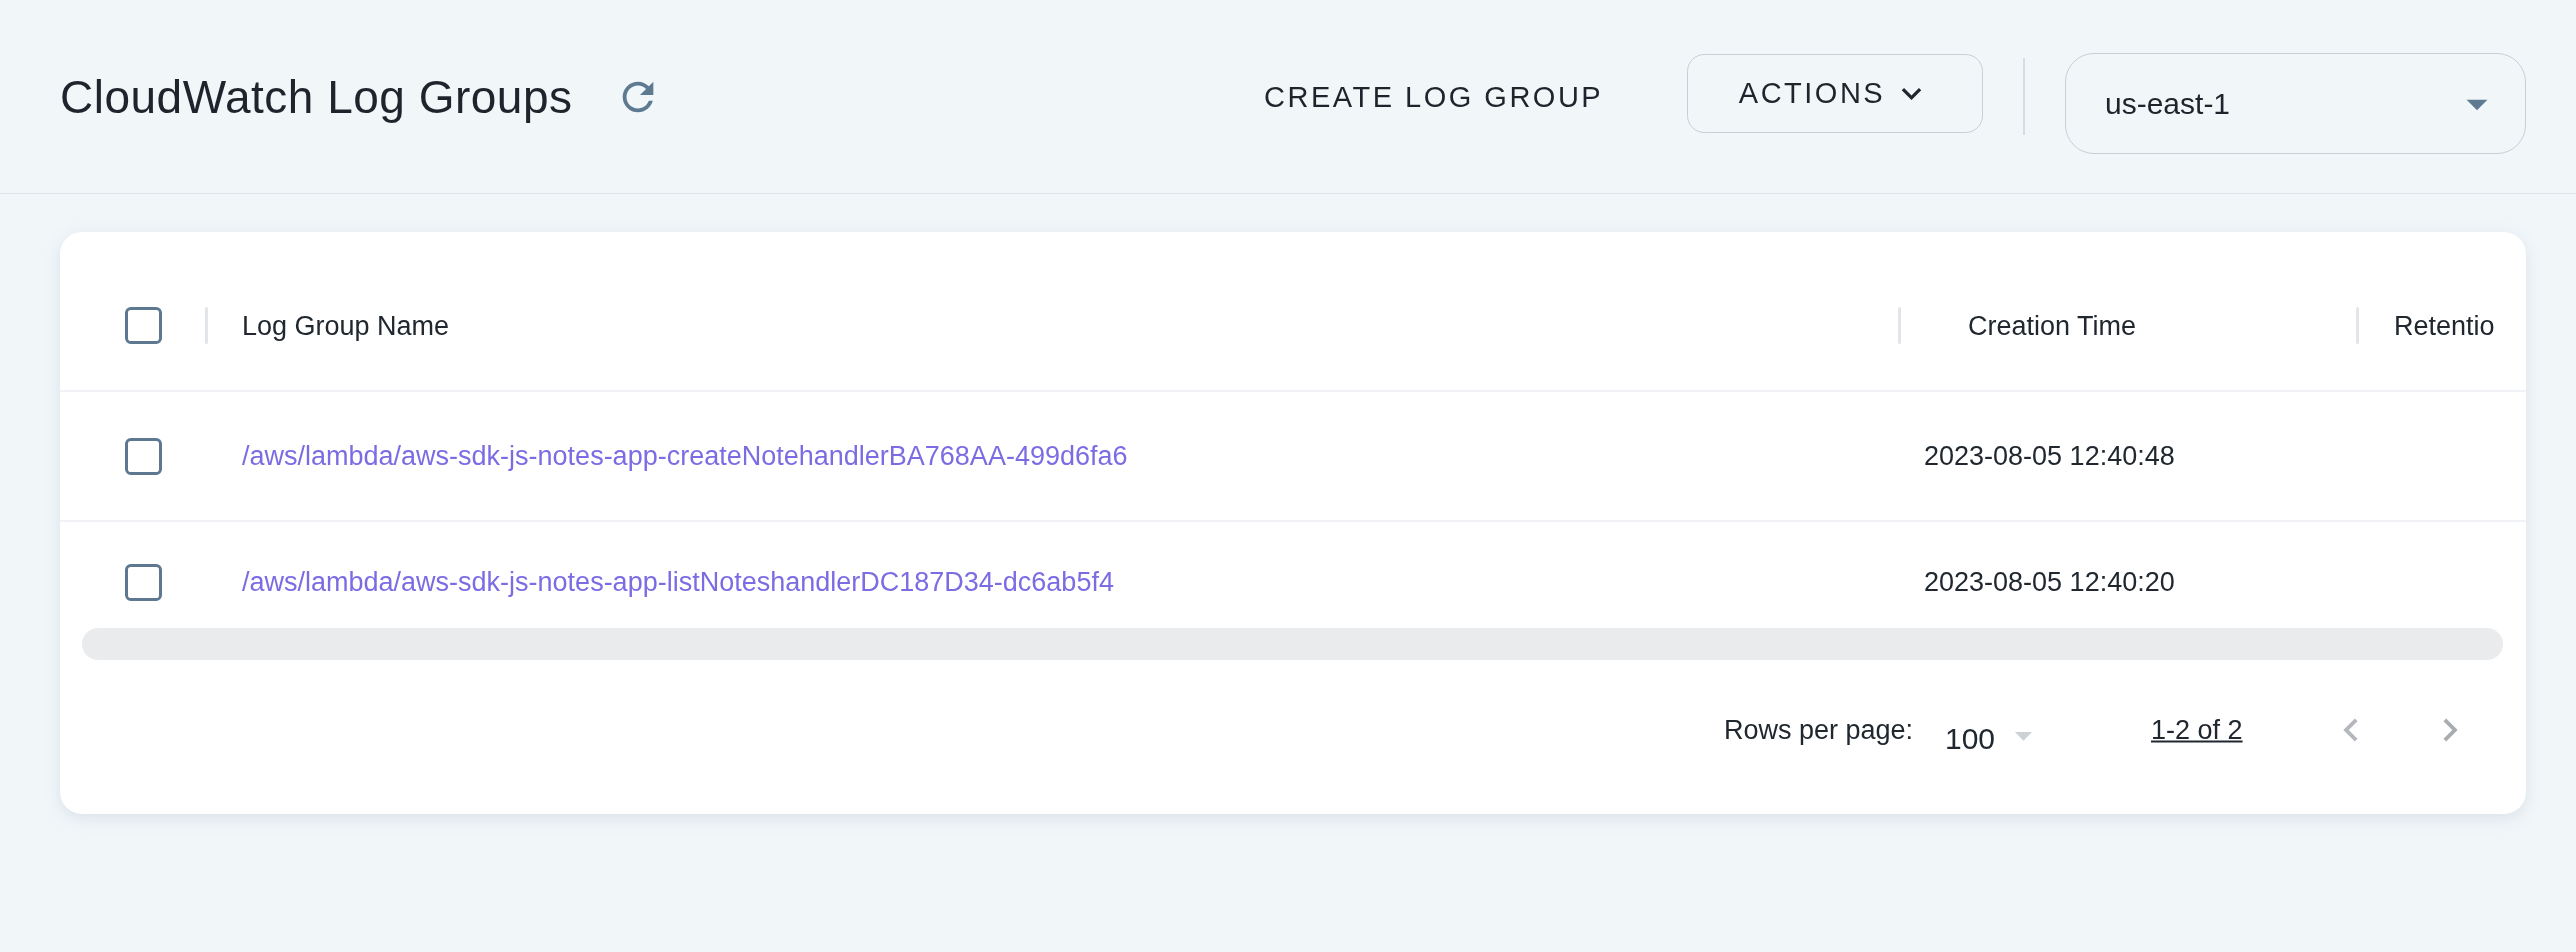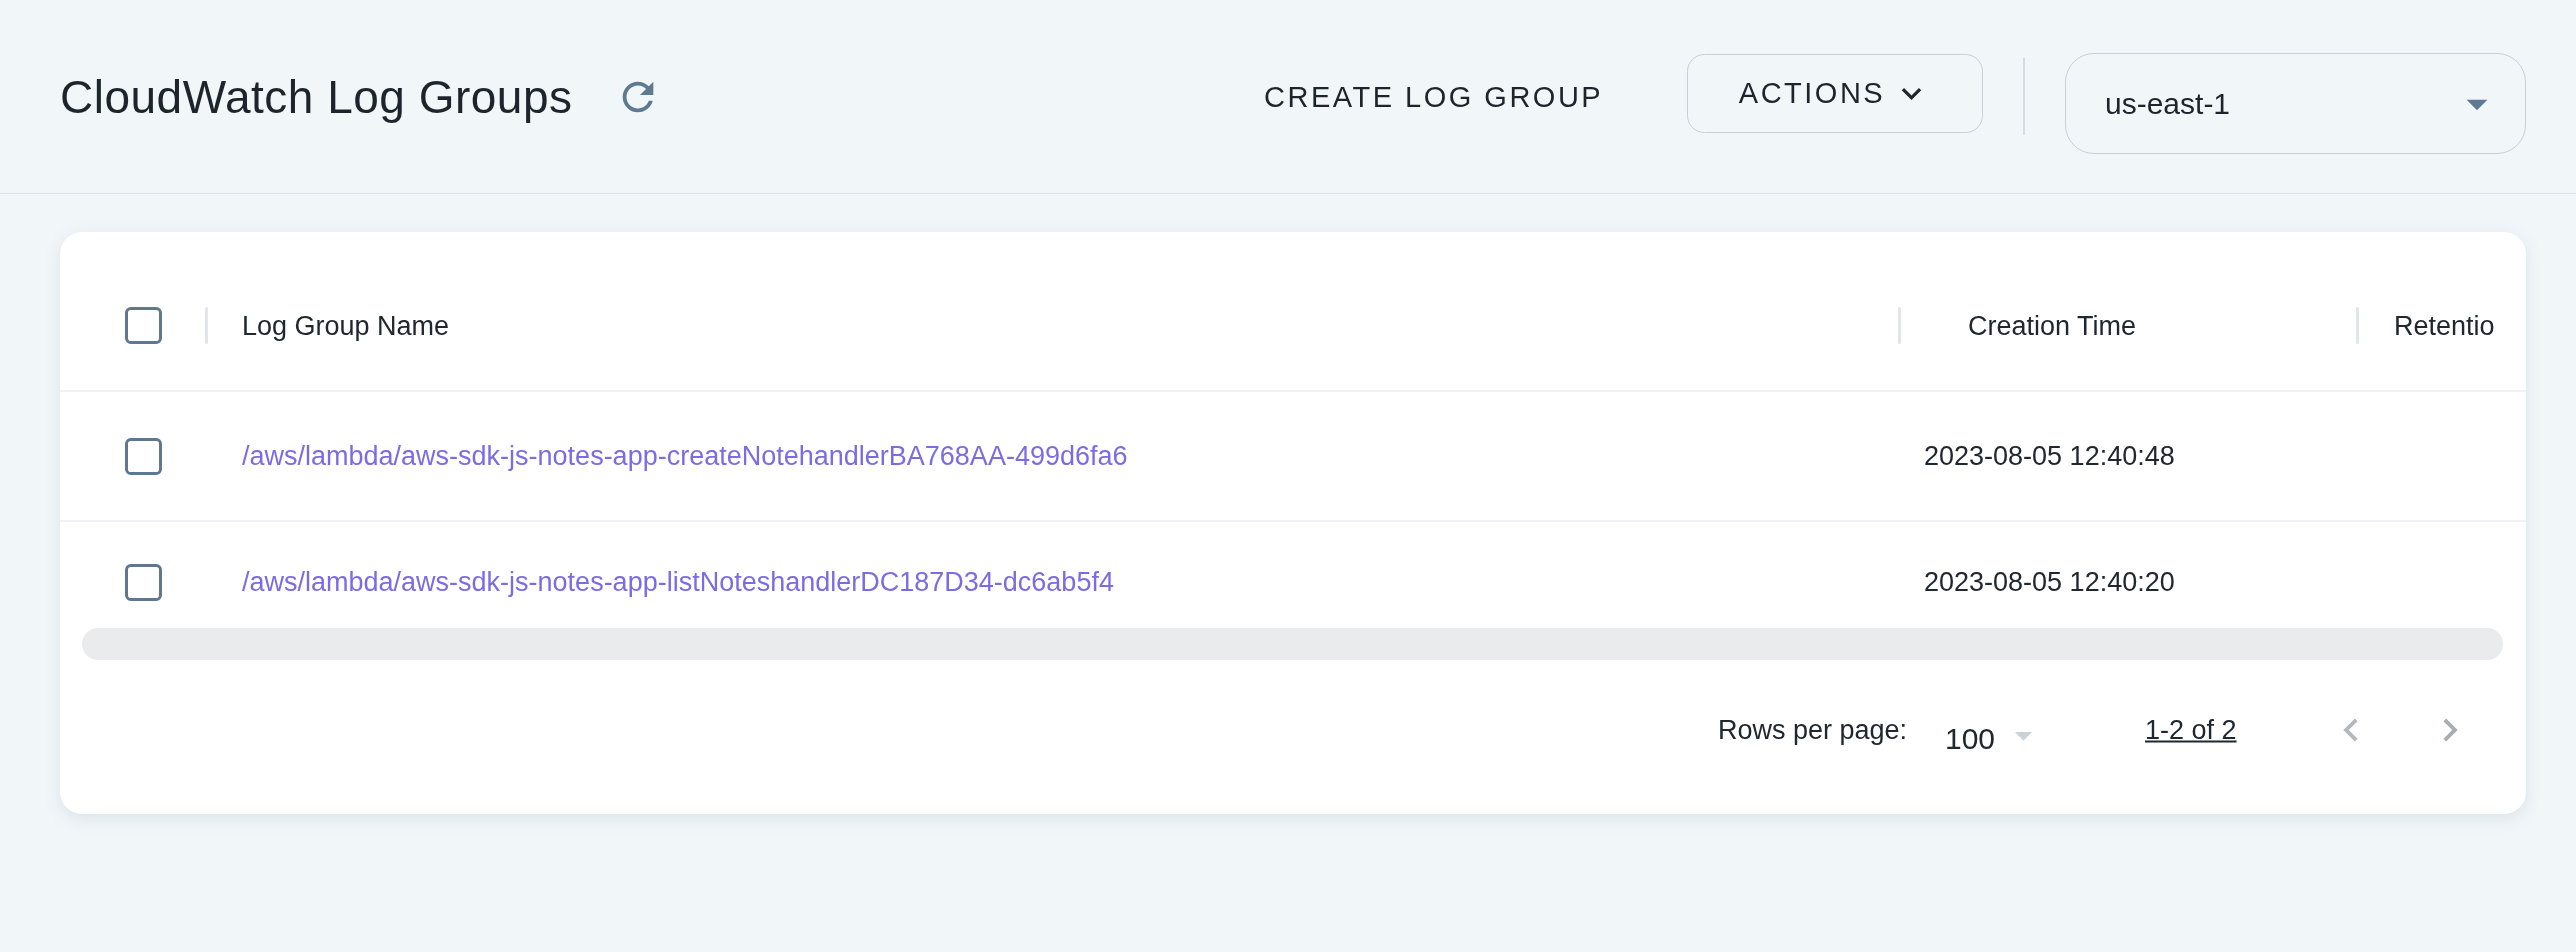--- a/index.html
+++ b/index.html
@@ -89,21 +89,21 @@
     text-decoration:none; white-space:nowrap; cursor:pointer;
   }
   .hscroll-thumb {
     position:absolute; left:22px; top:396px; width:2421px; height:32px;
     border-radius:16.4px; background:var(--scrollbar_thumb,#e9ebec); cursor:pointer;
   }
 
   
   .pg-label {
     position:absolute; transform:translateY(-50%); top:498px;
-    font-size:27px; color:#20272f; white-space:nowrap;
+    font-size:27px; color:#20272f; white-space:nowrap;margin-left:6px;
   }
   .rpp-select {
     position:absolute; left:1885px; top:472px; height:52px;
     display:flex; align-items:flex-end; gap:7.7px;
     border:none; background:none; cursor:pointer;
     font-family:inherit; font-size:30px; color:#20272f;
   }
   .rpp-select svg { width:41px; height:41px; fill:#ccd1d5; margin-top:3.9px; }
   .pg-nav-btn {
     position:absolute; top:475px; width:46px; height:46px;

